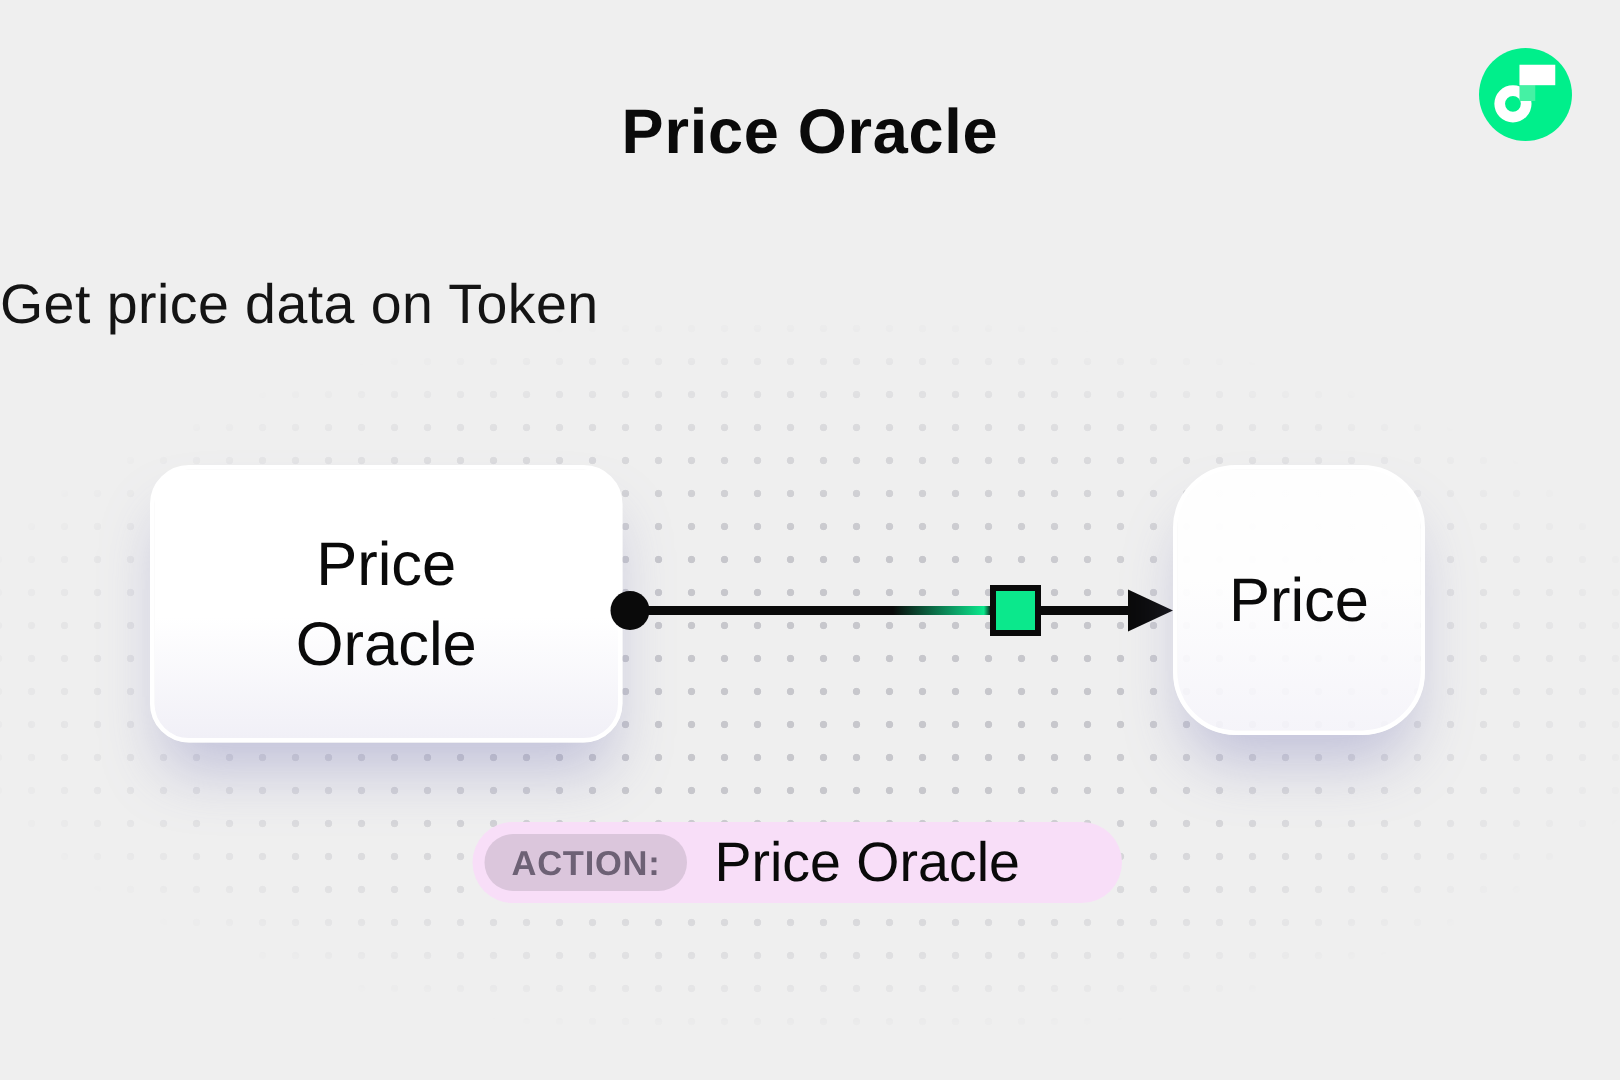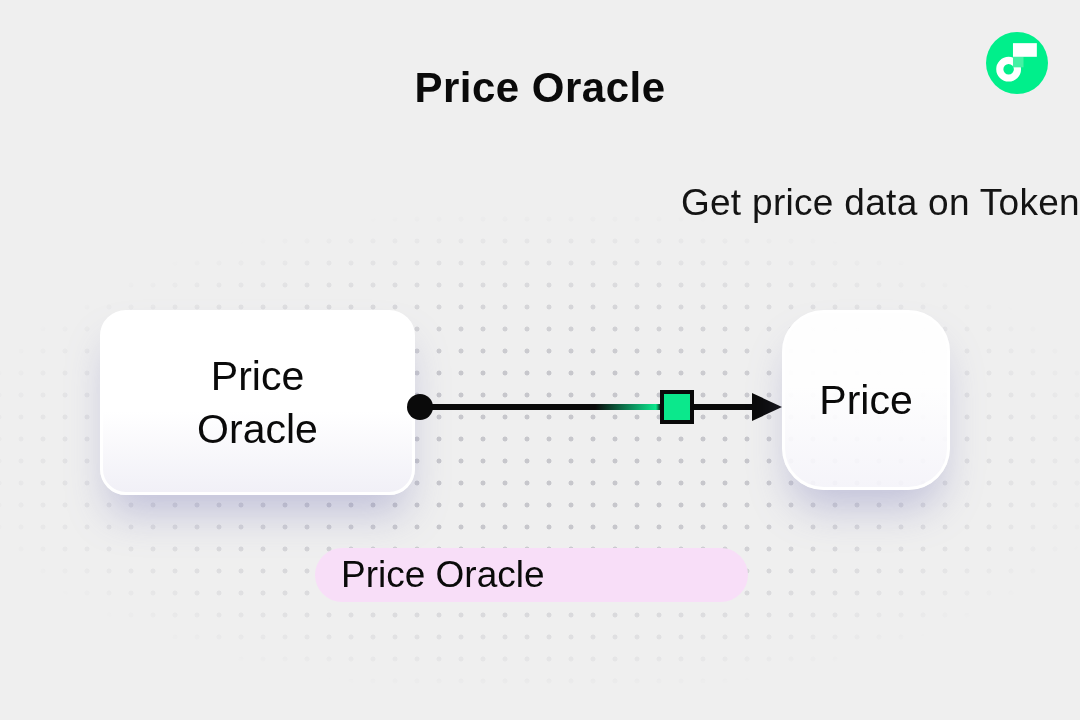--- a/index.html
+++ b/index.html
@@ -19,21 +19,21 @@
     -webkit-mask-image:radial-gradient(ellipse 600px 250px at 540px 452px,#000 35%,rgba(0,0,0,.55) 65%,transparent 98%);
     mask-image:radial-gradient(ellipse 600px 250px at 540px 452px,#000 35%,rgba(0,0,0,.55) 65%,transparent 98%);
   }
   .brand-logo{position:absolute;top:32px;right:32px;width:62px;height:62px;}
   .page-title{
     position:absolute;top:64px;left:0;width:100%;
     text-align:center;font-size:42px;font-weight:700;letter-spacing:.5px;color:#0a0a0a;
   }
   .page-subtitle{
     position:absolute;top:182px;left:0;width:100%;
-    text-align:right;font-size:37px;font-weight:400;letter-spacing:.3px;color:#141414;
+    text-align:left;font-size:37px;font-weight:400;letter-spacing:.3px;color:#141414;
   }
   .node{
     position:absolute;
     display:flex;align-items:center;justify-content:center;
     border:3px solid #ffffff;
     box-shadow:0 26px 40px -8px rgba(122,122,185,.38);
     box-sizing:border-box;
   }
   .node-source{
     left:100px;top:310px;width:315px;height:185px;border-radius:26px;
@@ -103,14 +103,17 @@
 <div class="edge-line"></div>
 <div class="edge-dot"></div>
 <div class="edge-marker"></div>
 <div class="edge-arrowhead"></div>
 
 <div class="node node-target">
   <div class="node-label">Price</div>
 </div>
 
 <div class="action-bar">
+  <div class="action-badge">
+    <span class="action-badge-label">ACTION:</span>
+  </div>
   <span class="action-value">Price Oracle</span>
 </div>
 
 </body></html>

